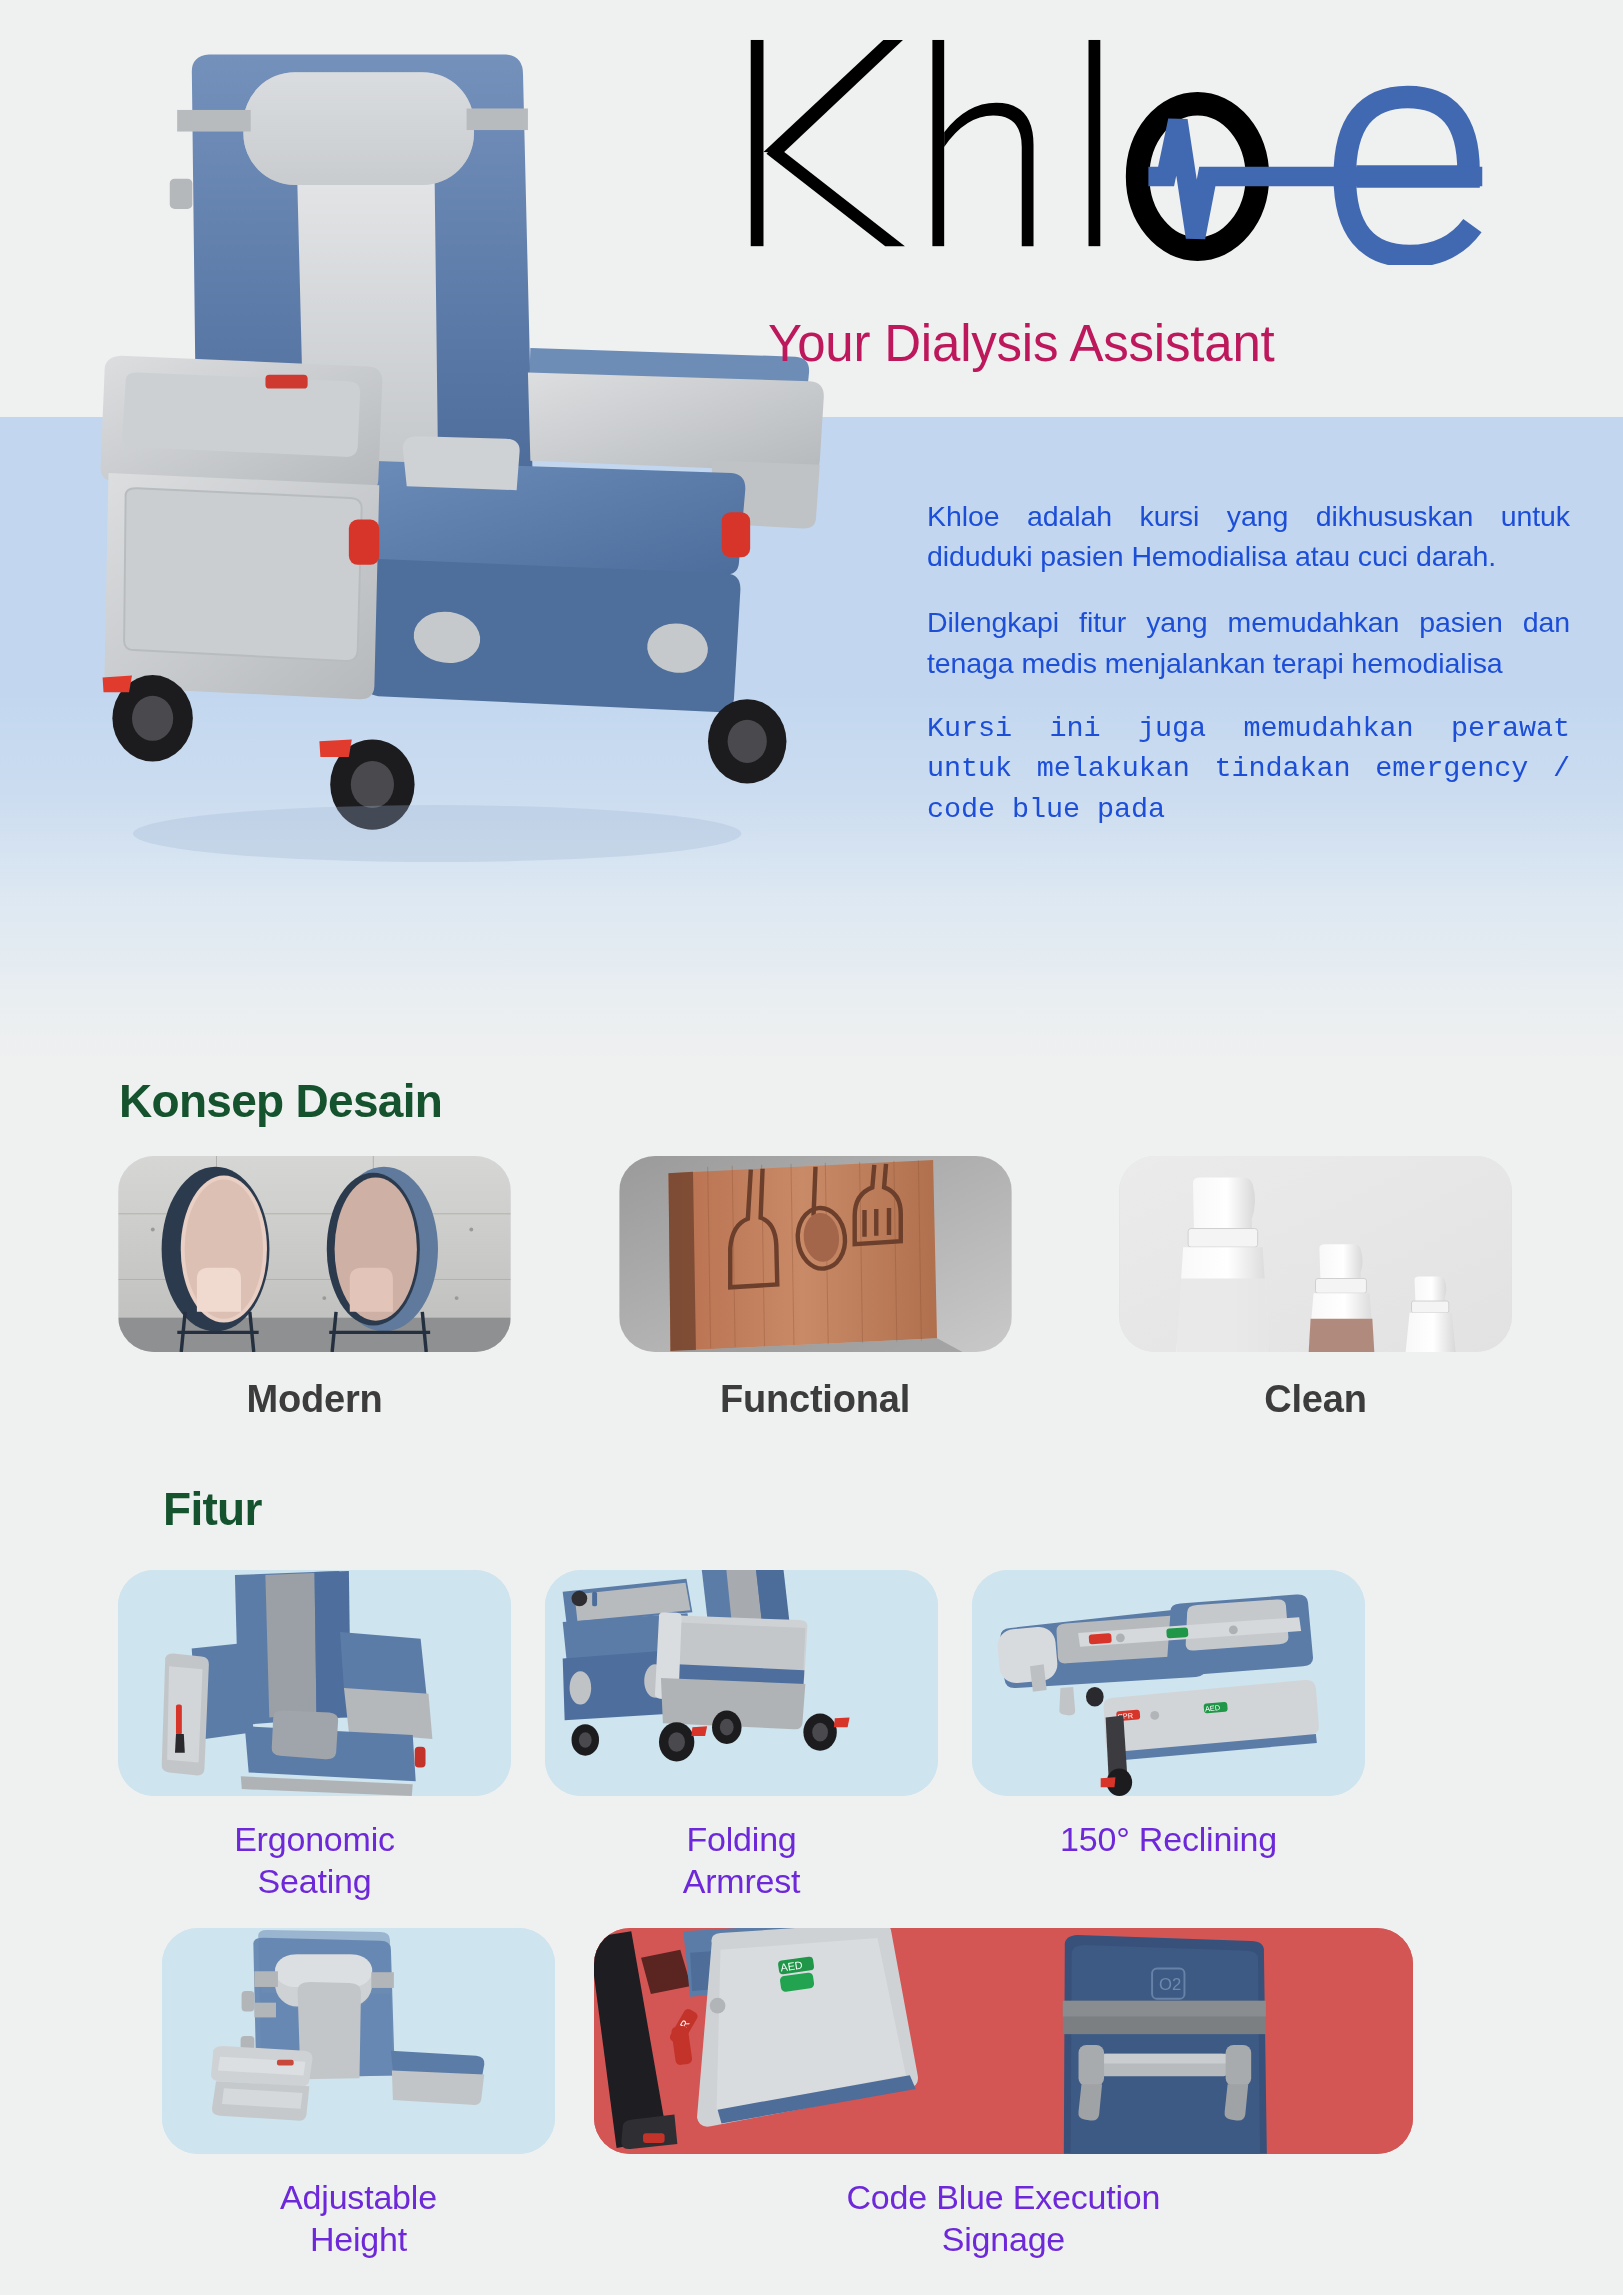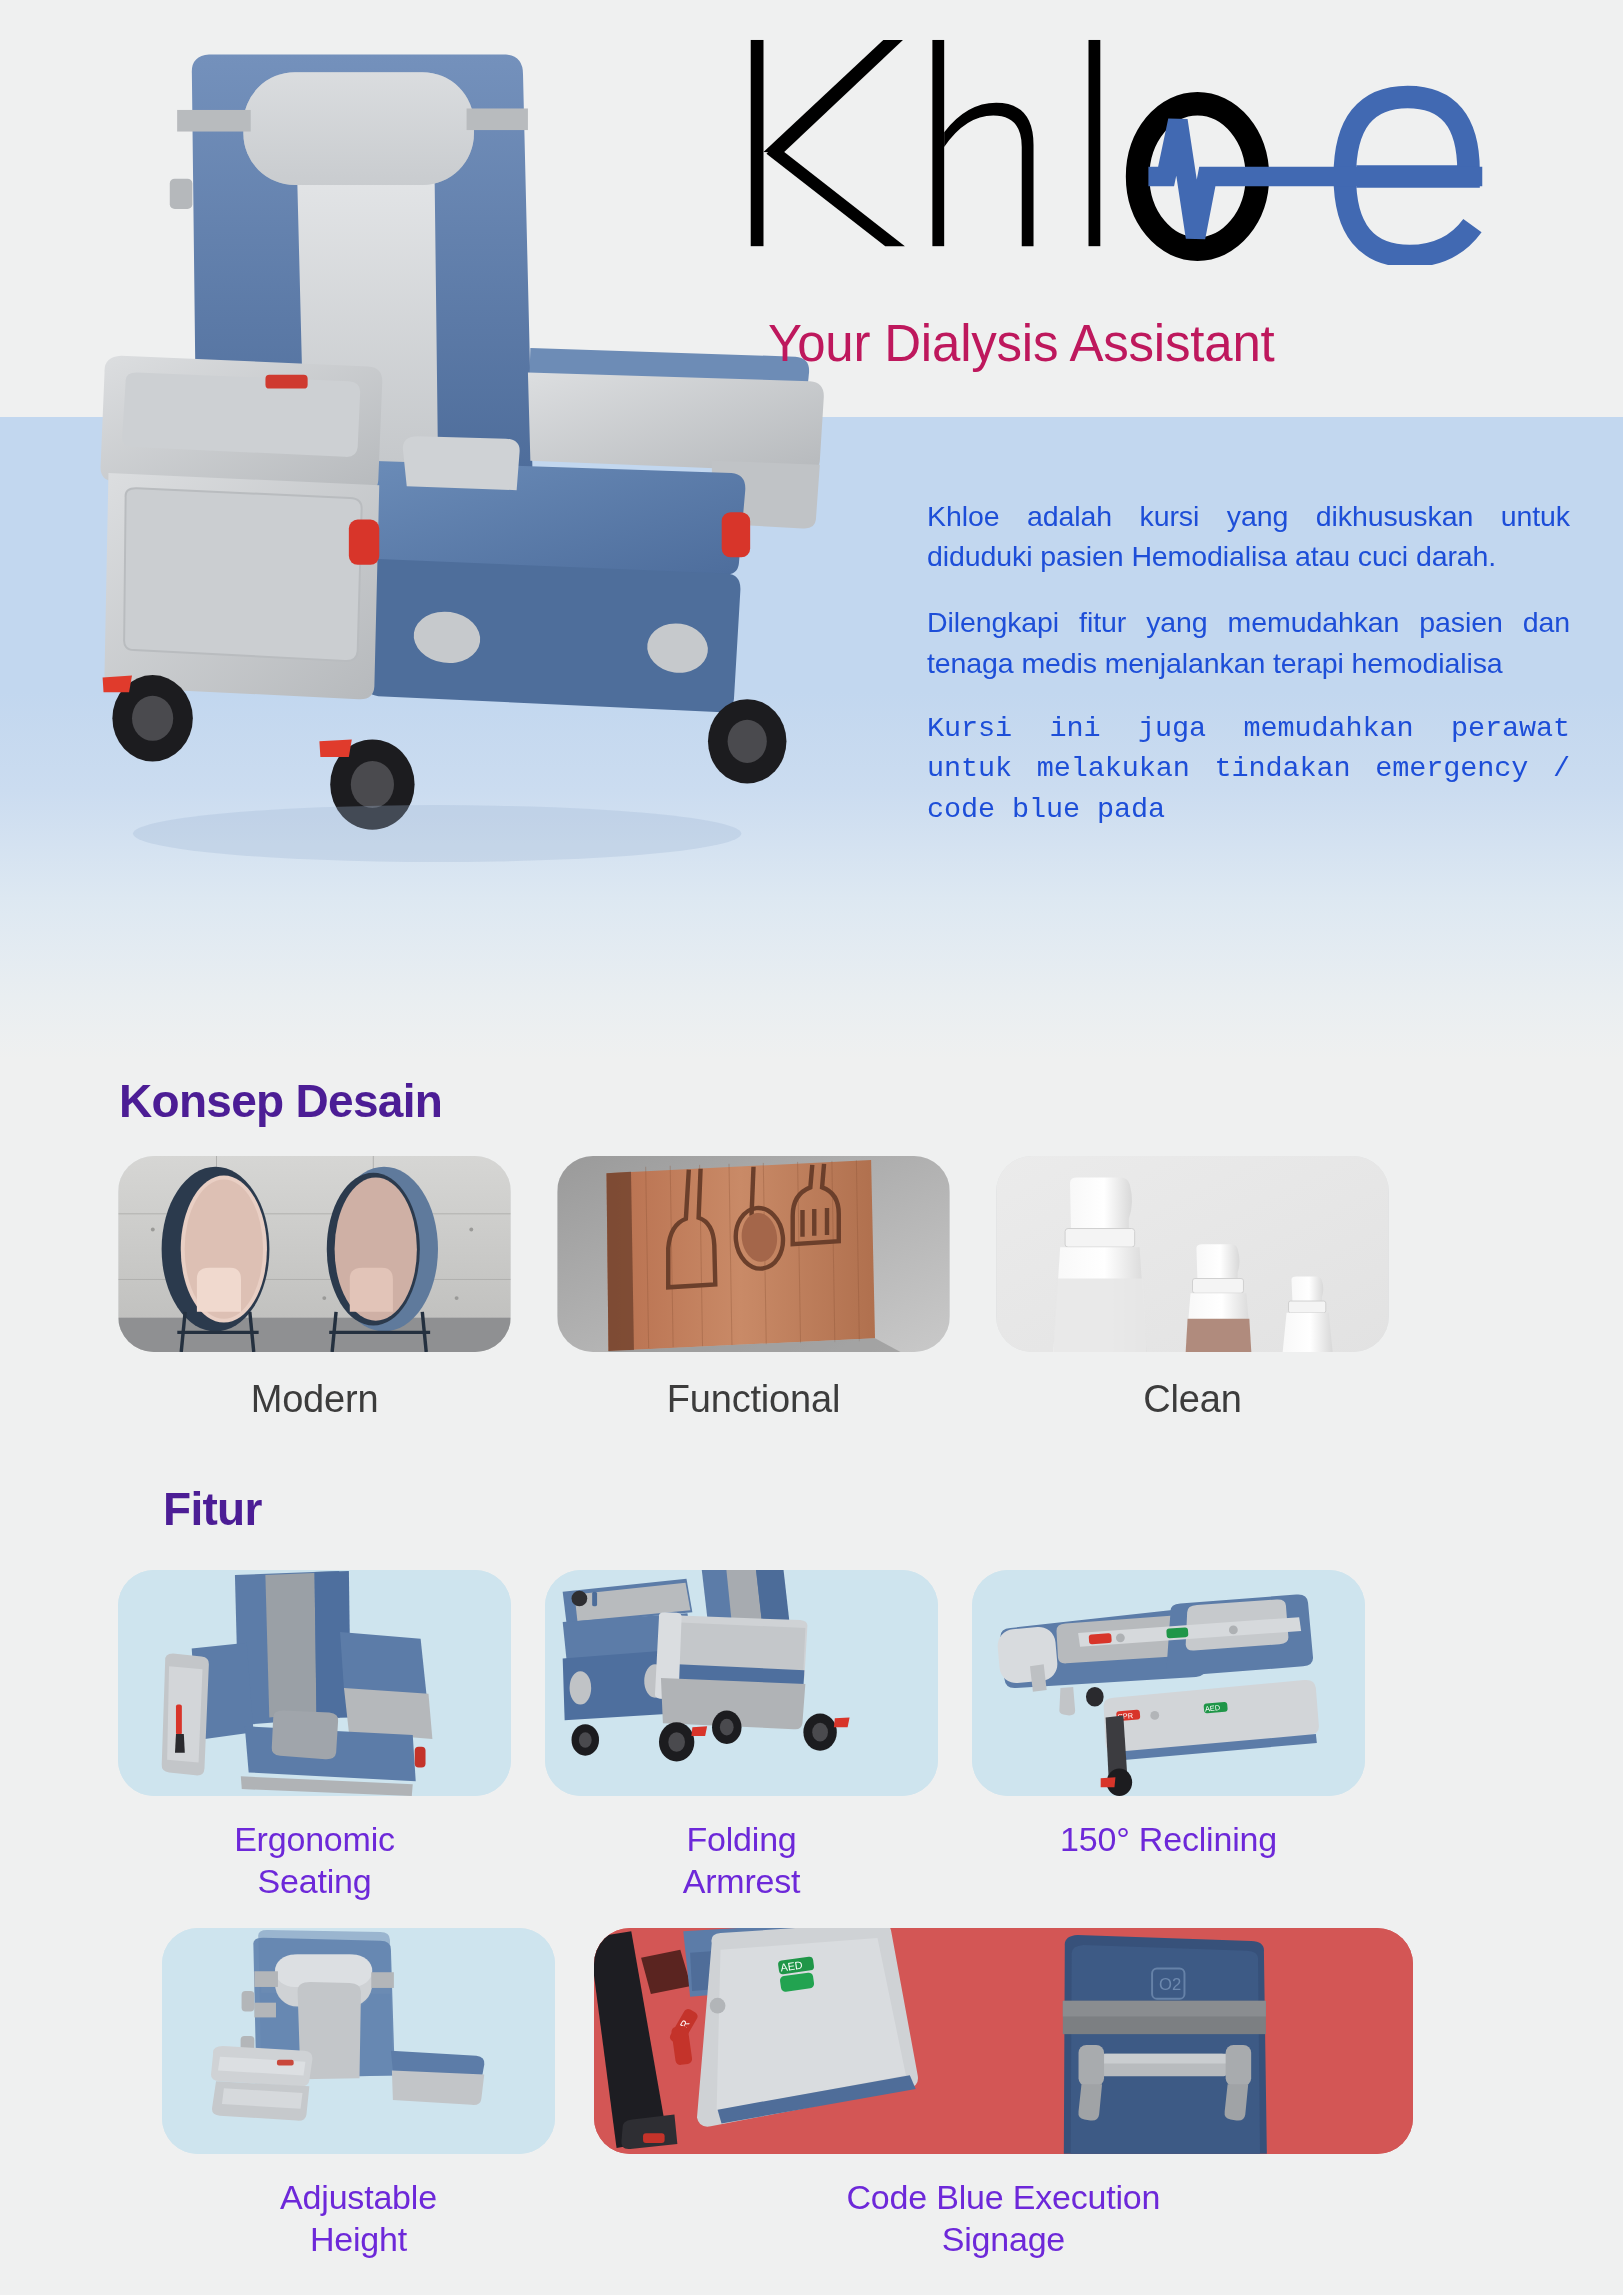--- a/index.html
+++ b/index.html
@@ -52,31 +52,31 @@
   .desc-para {
     font-size: 28.5px; line-height: 1.42; color: #1d4ed8;
     text-align: justify; margin-bottom: 25.5px;
     letter-spacing: -0.1px;
   }
   .desc-para:last-child { margin-bottom: 0; font-family: Liberation Mono, monospace; }
 
   
   .section-heading {
     position: absolute;
-    font-size: 46px; font-weight: 700; color: #4c1d95;
+    font-size: 46px; font-weight: 700; color: #14532d;
     letter-spacing: -0.7px;
   }
   #heading-konsep { left: 119px; top: 1074px; }
   #heading-fitur  { left: 119px; top: 1482px; margin-left: 44px; }
 
   
   .concept-row {
     position: absolute; left: 118px; top: 1156px;
     width: 1394px; height: 304px;
-    display: flex; justify-content: flex-start; gap: 46px;
+    display: flex; justify-content: space-between; gap: 46px; font-weight: bold;
   }
   .concept-card { width: 393px; }
   .concept-img {
     width: 393px; height: 196px; border-radius: 36px; overflow: hidden;
     position: relative; background: #dfe1e2;
   }
   .concept-img svg { display: block; width: 100%; height: 100%; }
   .concept-label {
     margin-top: 25.5px; text-align: center;
     font-size: 38px; color: #3c3c3c; letter-spacing: -0.2px;

